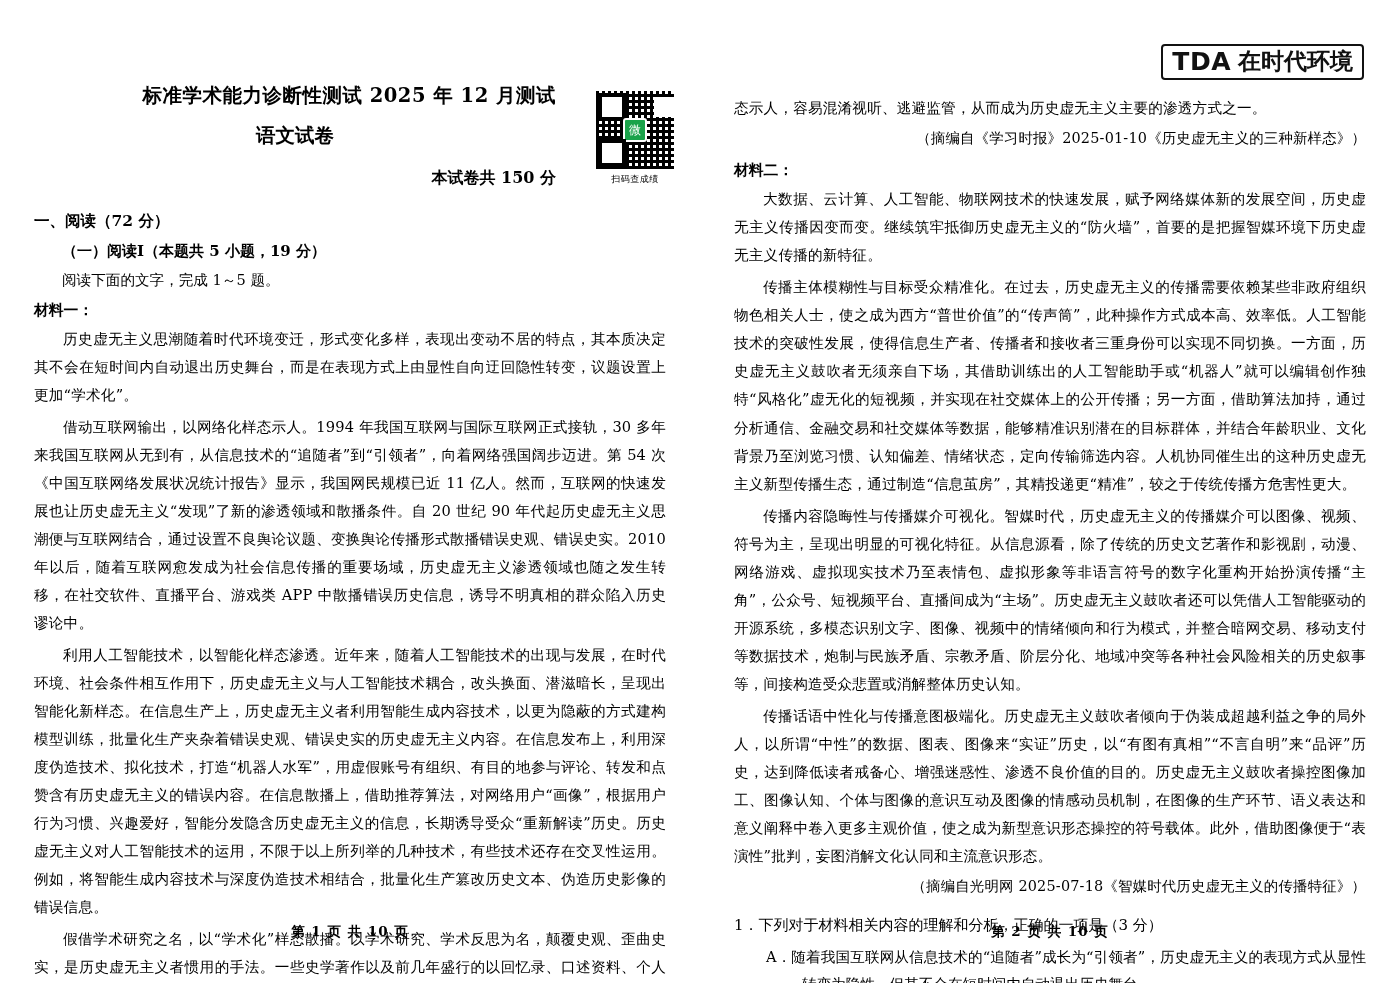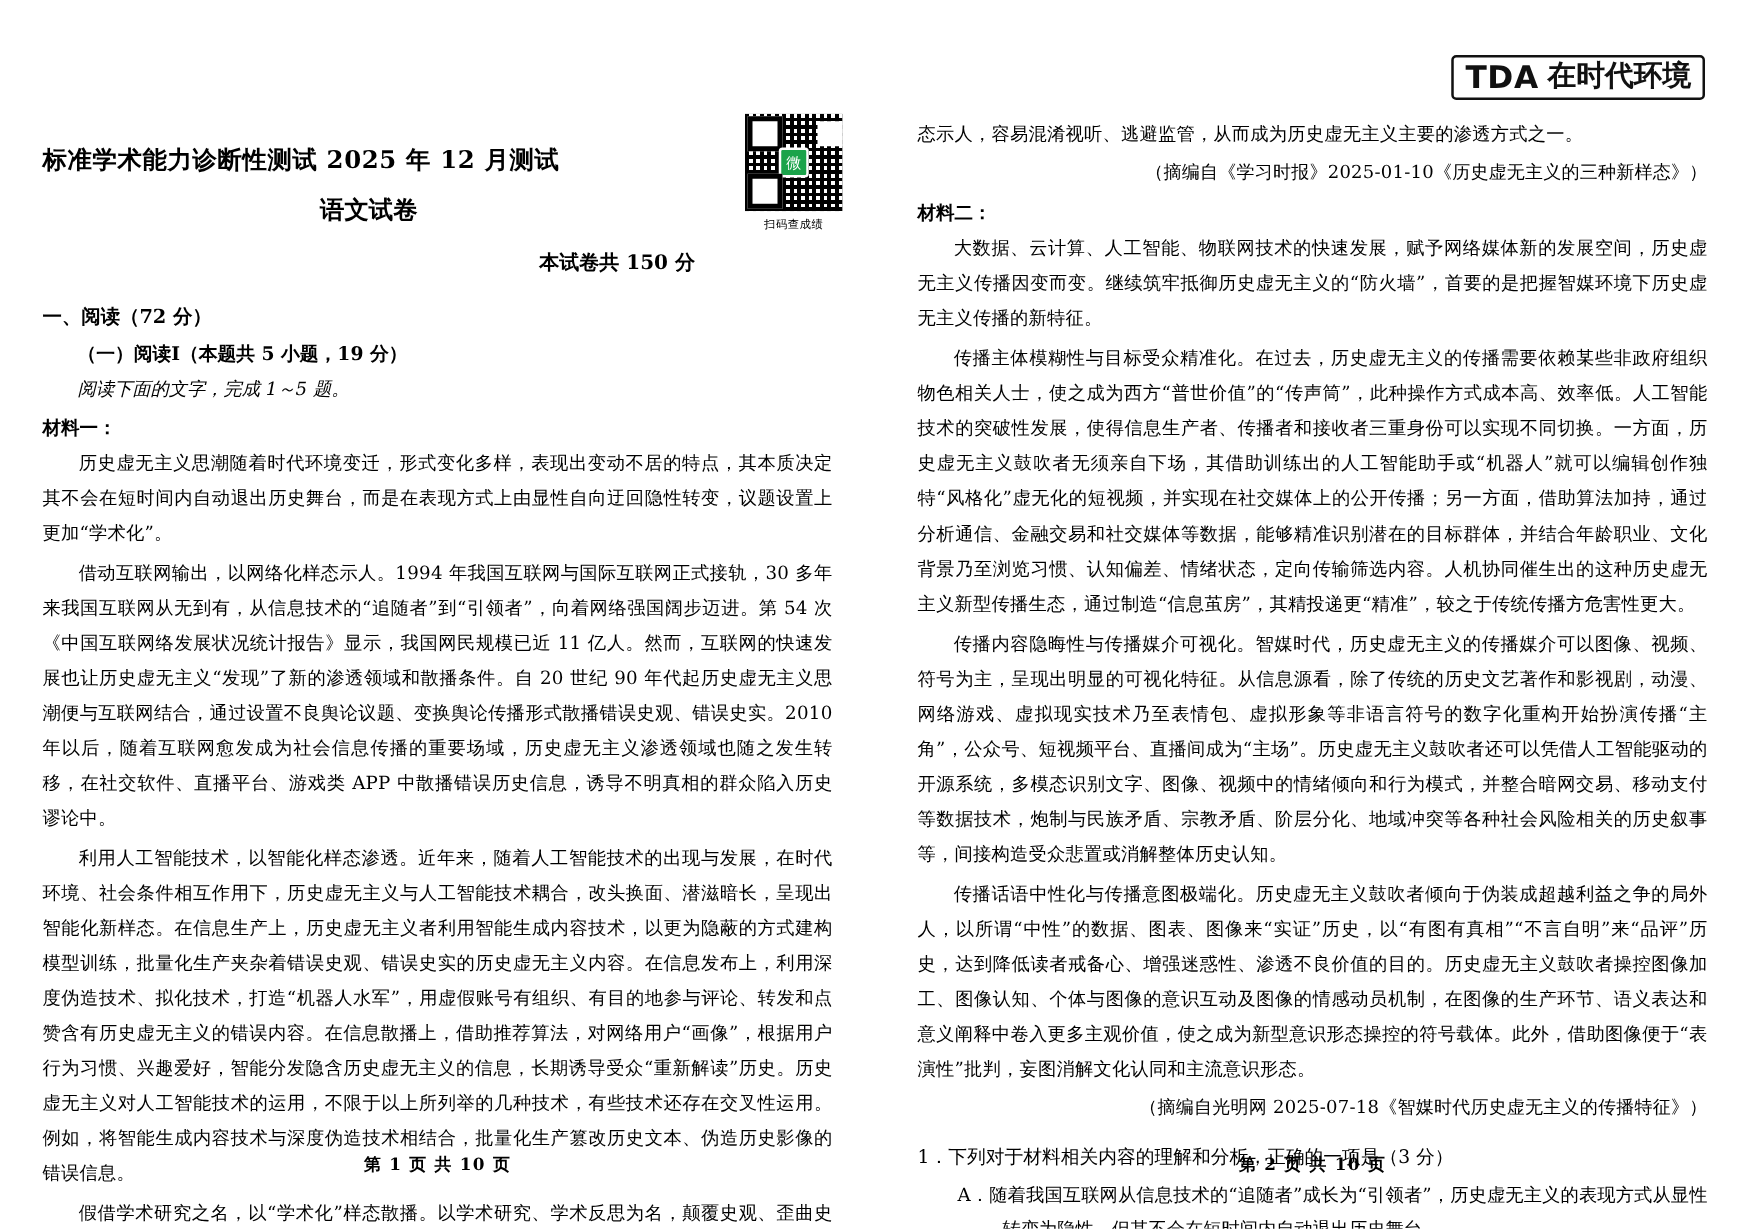--- a/index.html
+++ b/index.html
@@ -56,25 +56,25 @@
   .logo-cn {
     font-family: "DejaVu Sans", "Liberation Sans", sans-serif;
     font-weight: bold;
     font-size: 23px;
     color: #111;
     line-height: 1;
   }
 
   
   .title-main {
-    text-align: left;
+    text-align: right;
     font-size: 19.5px;
     font-weight: bold;
     letter-spacing: 0.5px;
-    margin: 88px 0 0 0;
+    margin: 56px 0 0 0;
     padding-right: 110px;
   }
   .title-sub {
     text-align: center;
     font-size: 19.5px;
     font-weight: bold;
     margin: 13px 0 0 0;
     padding-right: 110px;
   }
   .title-score {
@@ -144,21 +144,20 @@
     font-size: 15px;
     font-weight: bold;
     margin: 10px 0 0 0;
     text-indent: 28px;
   }
   .plain-indent {
     font-size: 14.6px;
     margin: 7px 0 0 0;
     text-indent: 28px;
     line-height: 1.62;
-    font-style: italic;
   }
   .mat-label {
     font-size: 14.8px;
     font-weight: bold;
     margin: 9px 0 0 0;
   }
   p.para {
     font-size: 14.6px;
     line-height: 1.92;
     margin: 4px 0 0 0;

